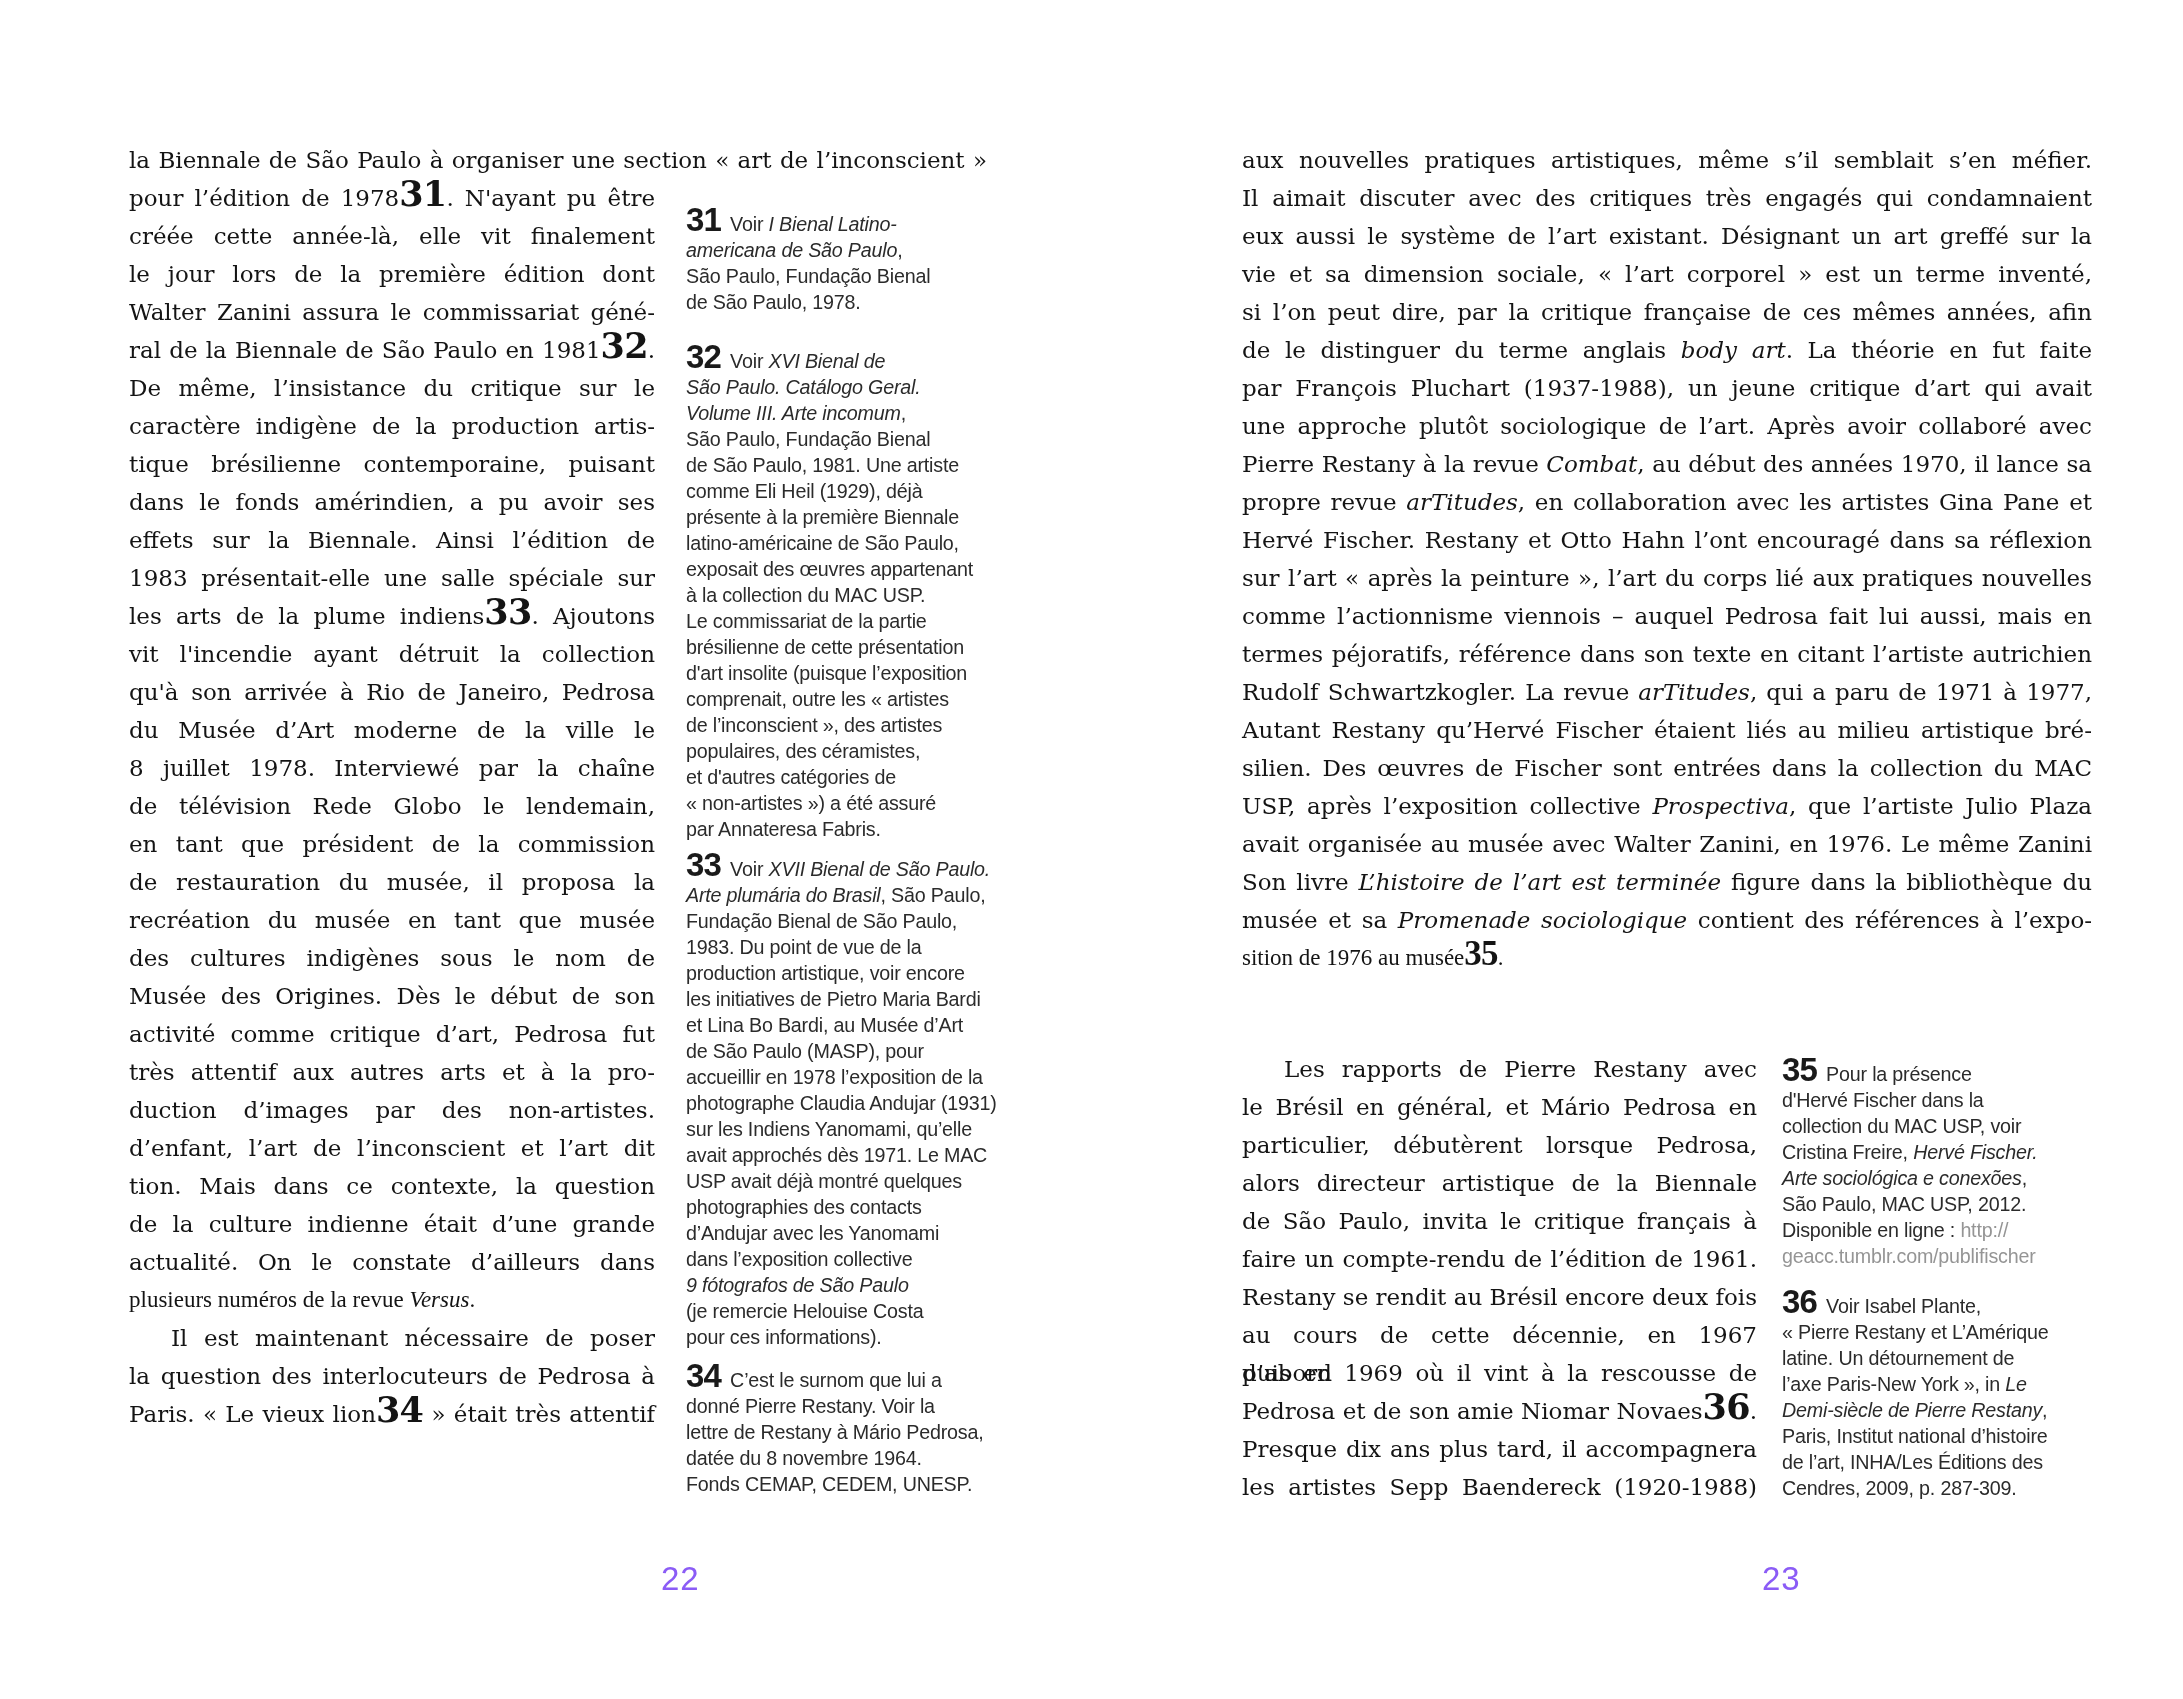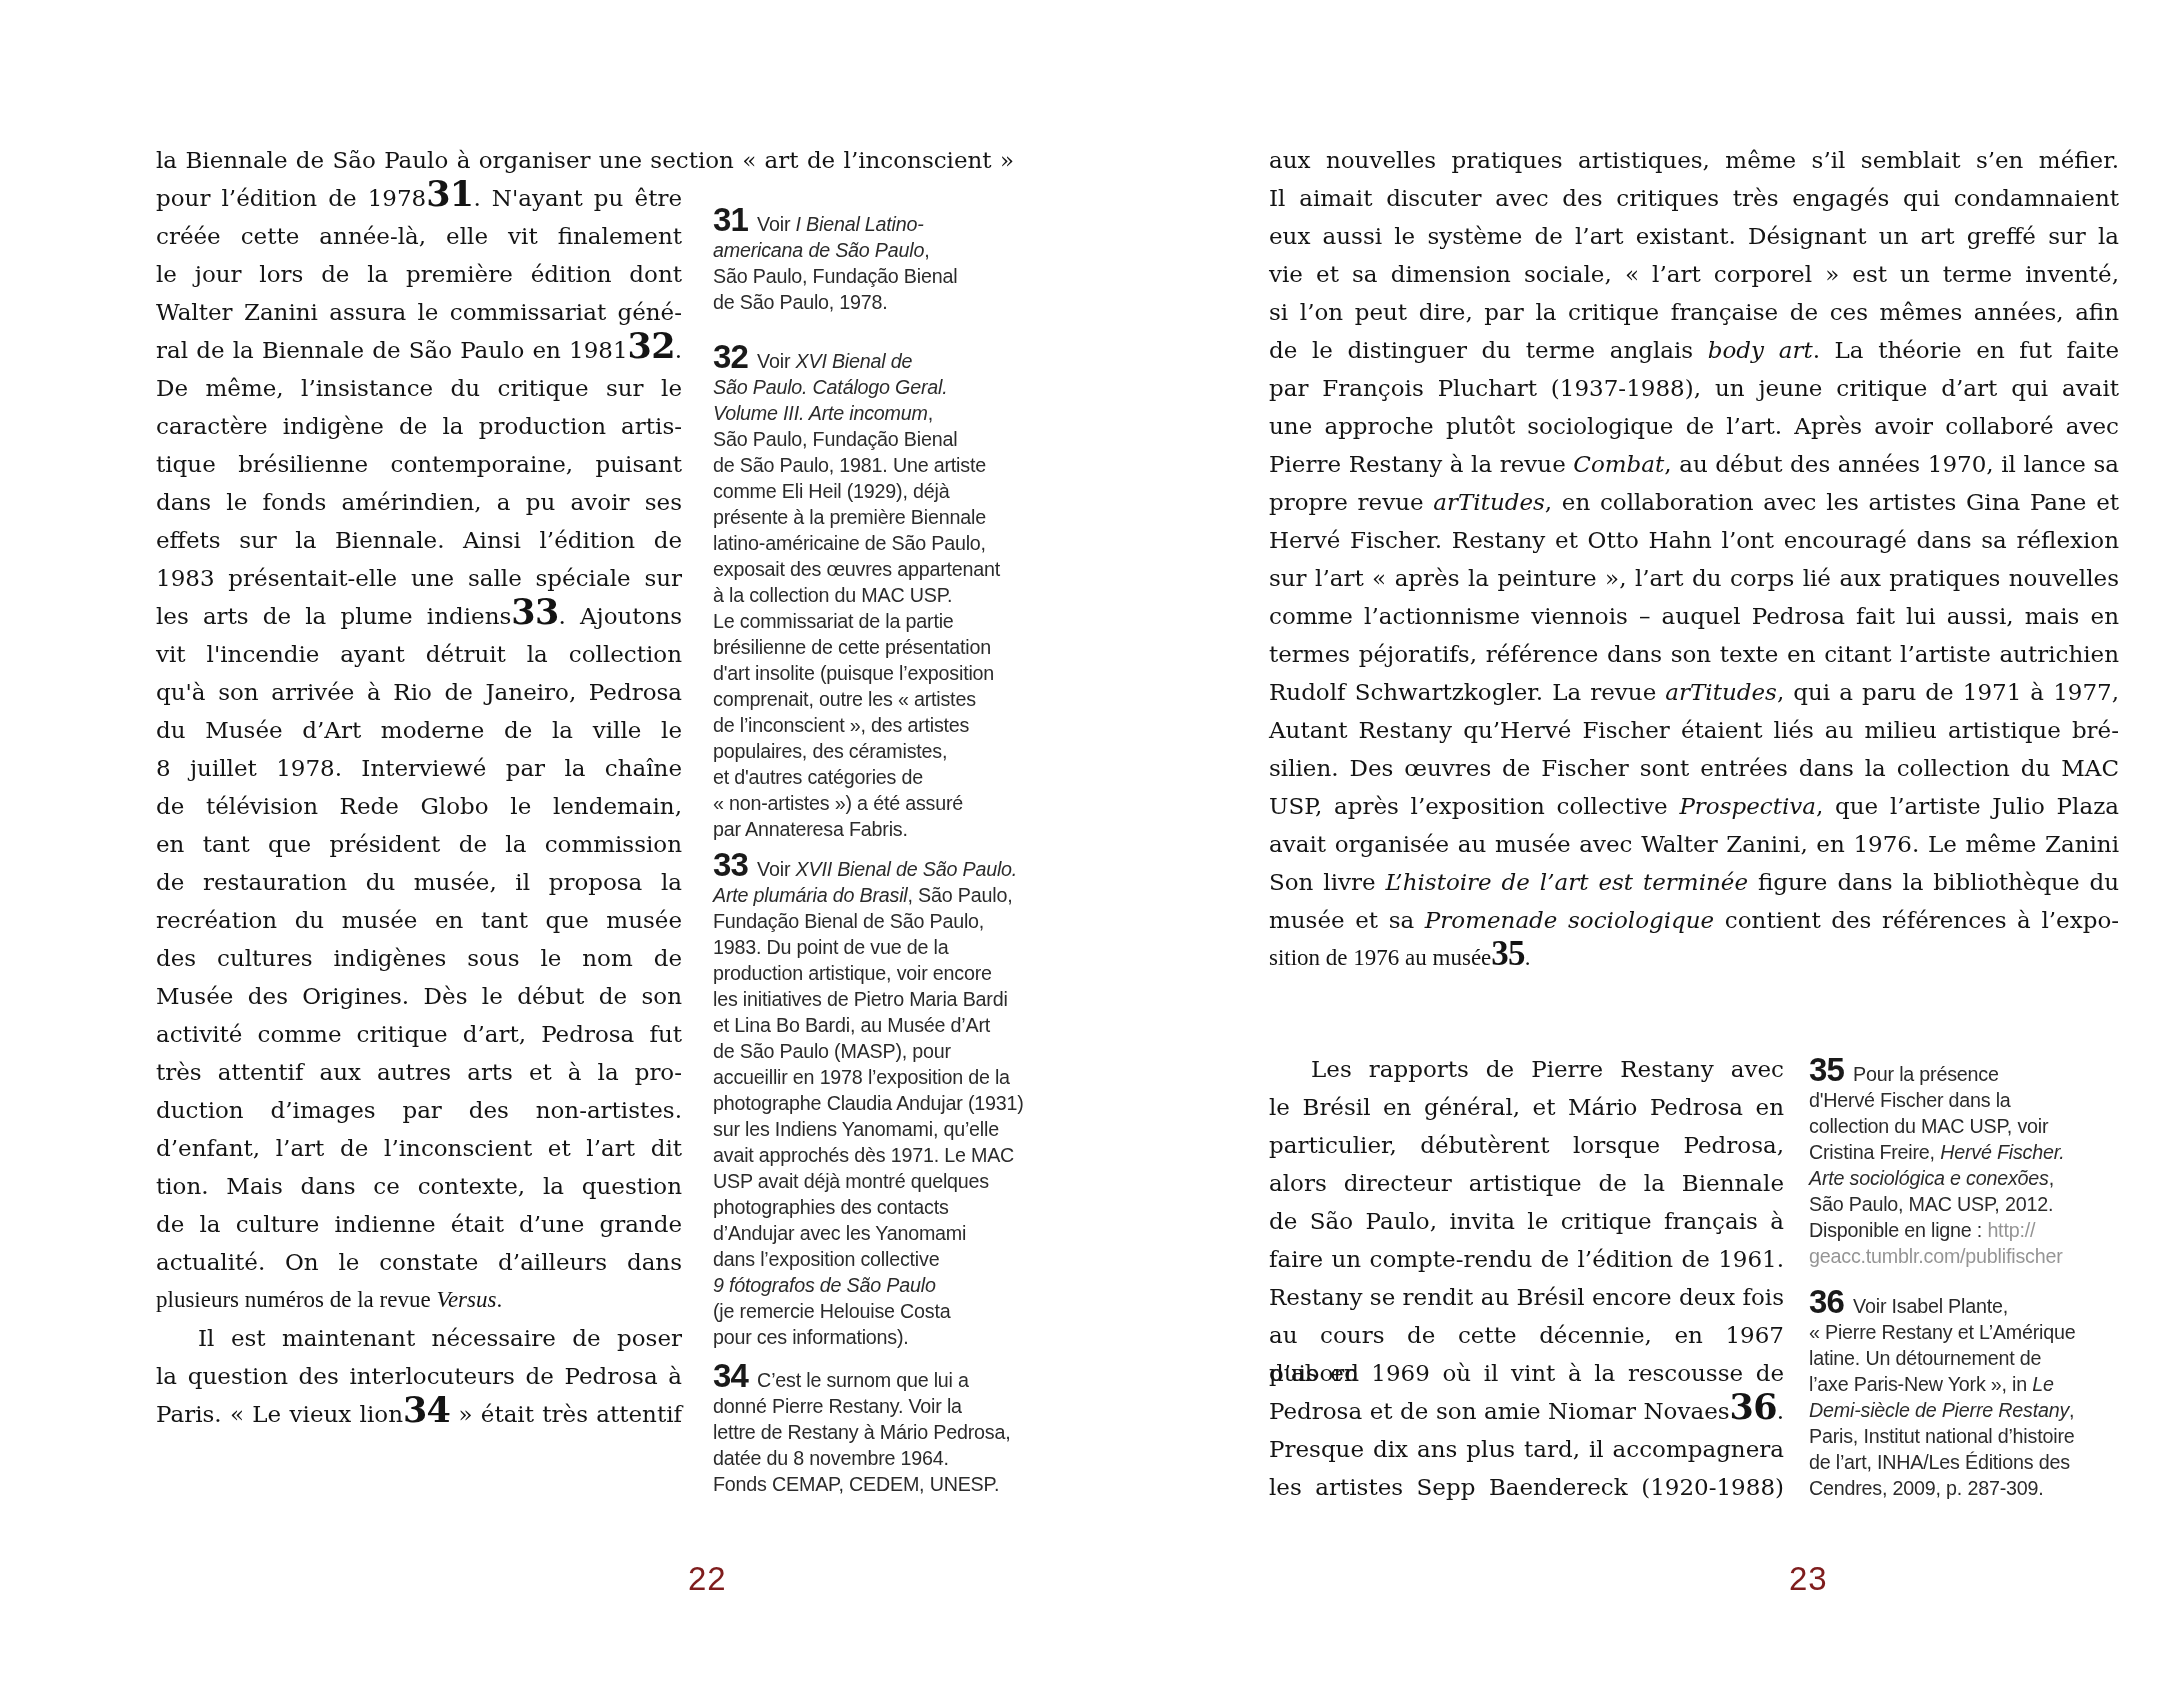--- a/index.html
+++ b/index.html
@@ -3,21 +3,20 @@
 <meta charset="utf-8">
 <style>
   html,body{margin:0;padding:0;background:#ffffff;}
   #spread{
     position:relative;
     width:2151px;height:1700px;
     background:#ffffff;
     overflow:hidden;
     font-family:"DejaVu Serif", serif;
     color:#141414;
-    margin-left:27px;
   }
   
   .mline{
     display:block;
     height:38px;
     line-height:38px;
     font-size:23px;
     letter-spacing:0px;
     text-align:justify;
     text-align-last:justify;
@@ -73,21 +72,21 @@
     margin-right:9px;
     font-family:"Liberation Sans","DejaVu Sans",sans-serif;
   }
   .link{color:#959595;}
   
   .pagenum{
     position:absolute;
     font-family:"Liberation Sans","DejaVu Sans",sans-serif;
     font-size:33px;
     line-height:33px;
-    color:#7f1d1d;
+    color:#8b5cf6;
     letter-spacing:0.8px;
   }
   #p1-num{left:661px;top:1562px;}
   #p2-num{left:1762px;top:1562px;}
 </style>
 </head>
 <body>
 
 <div id="spread">
 

